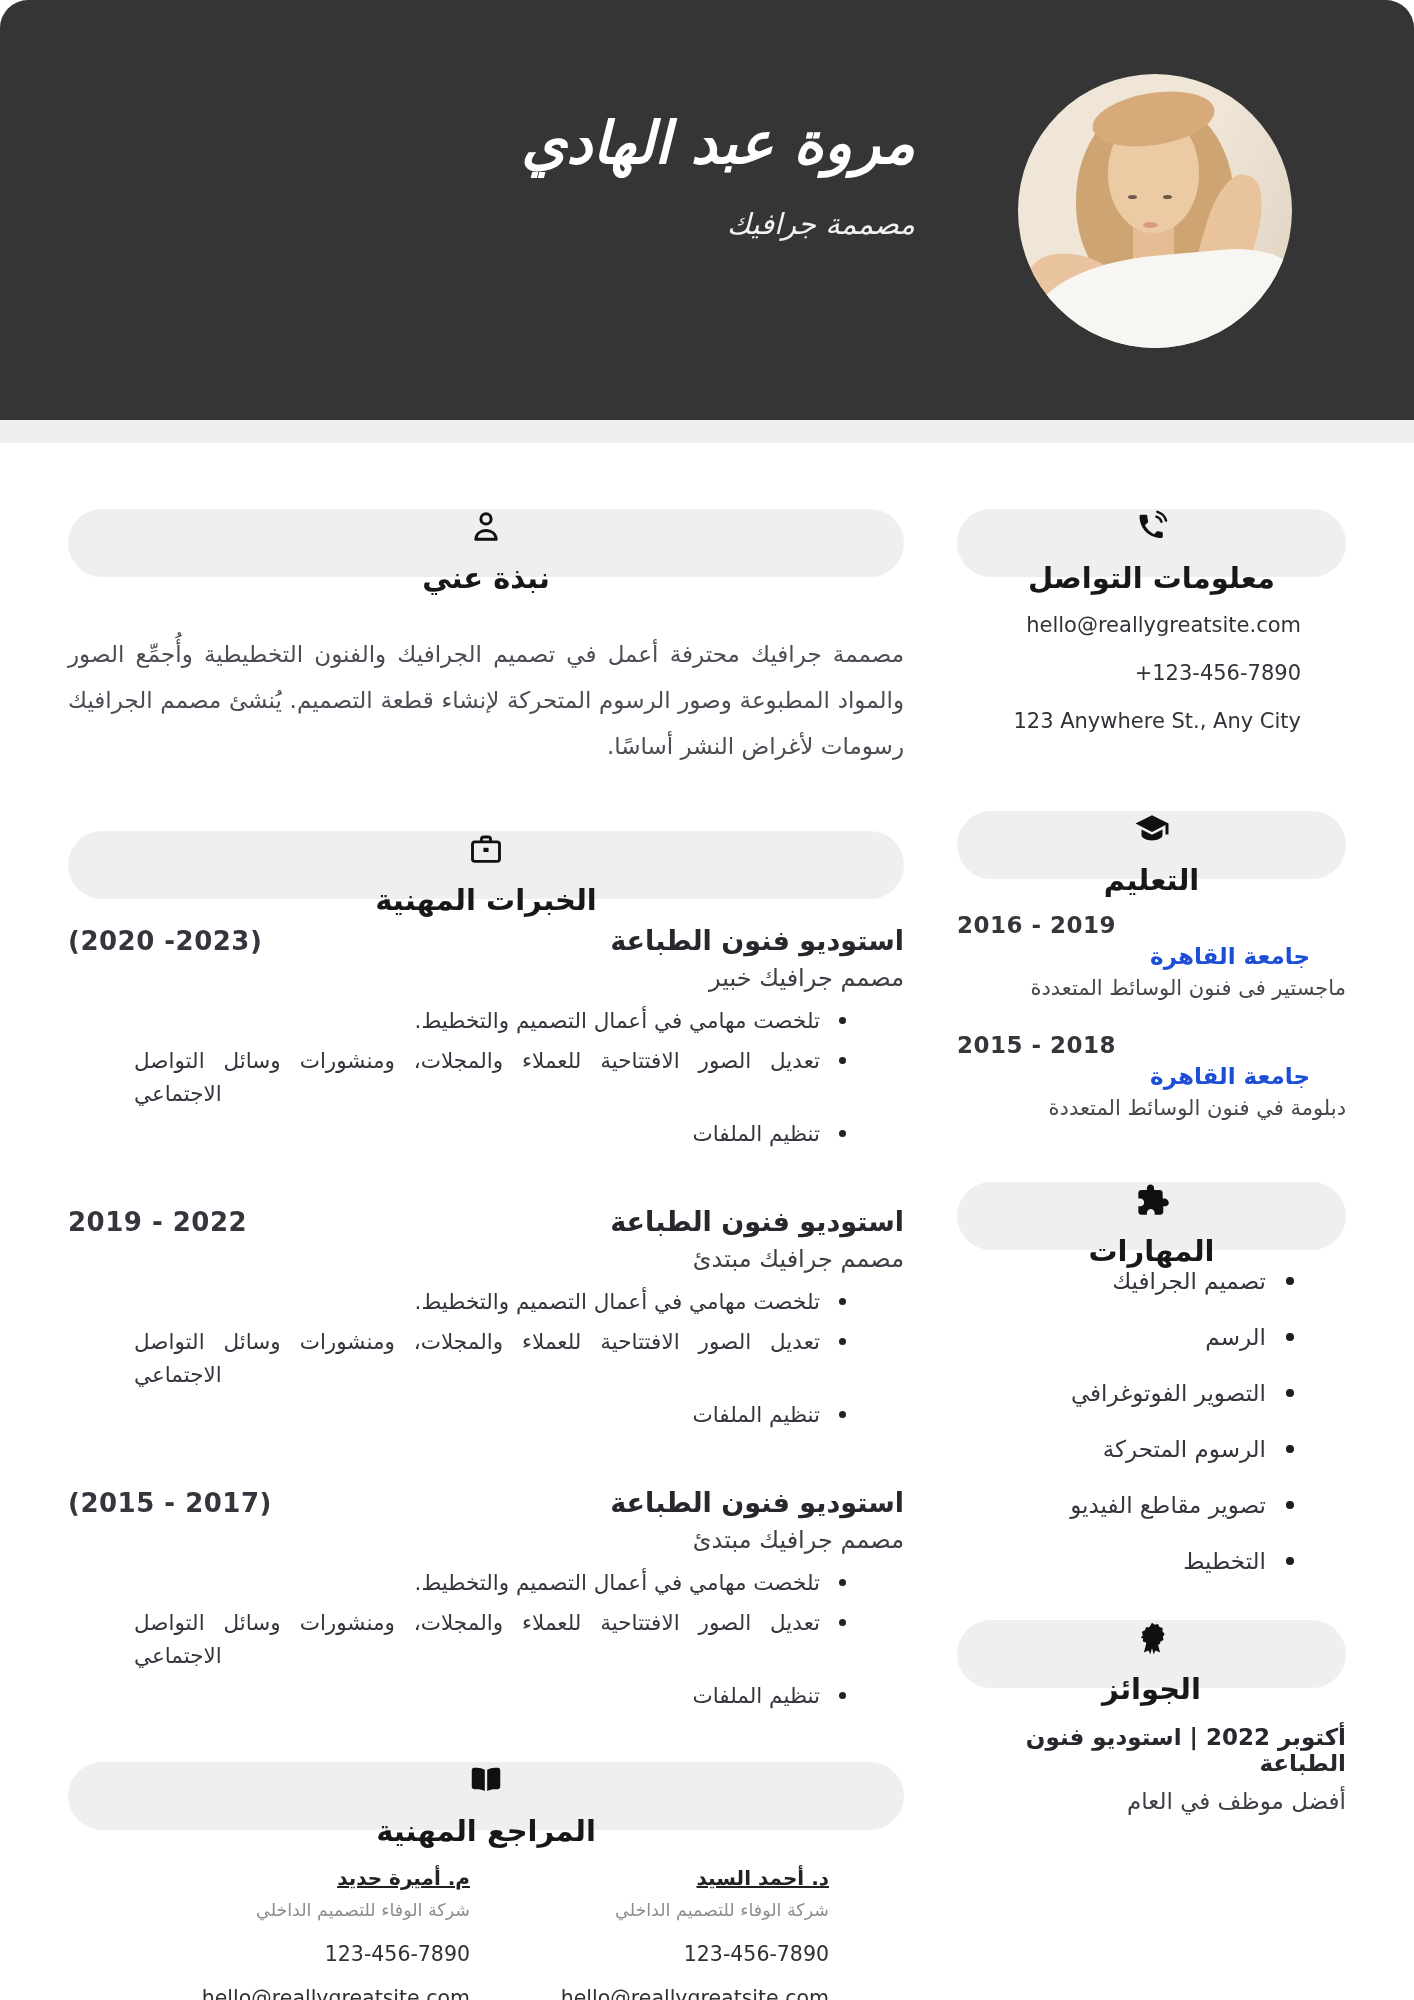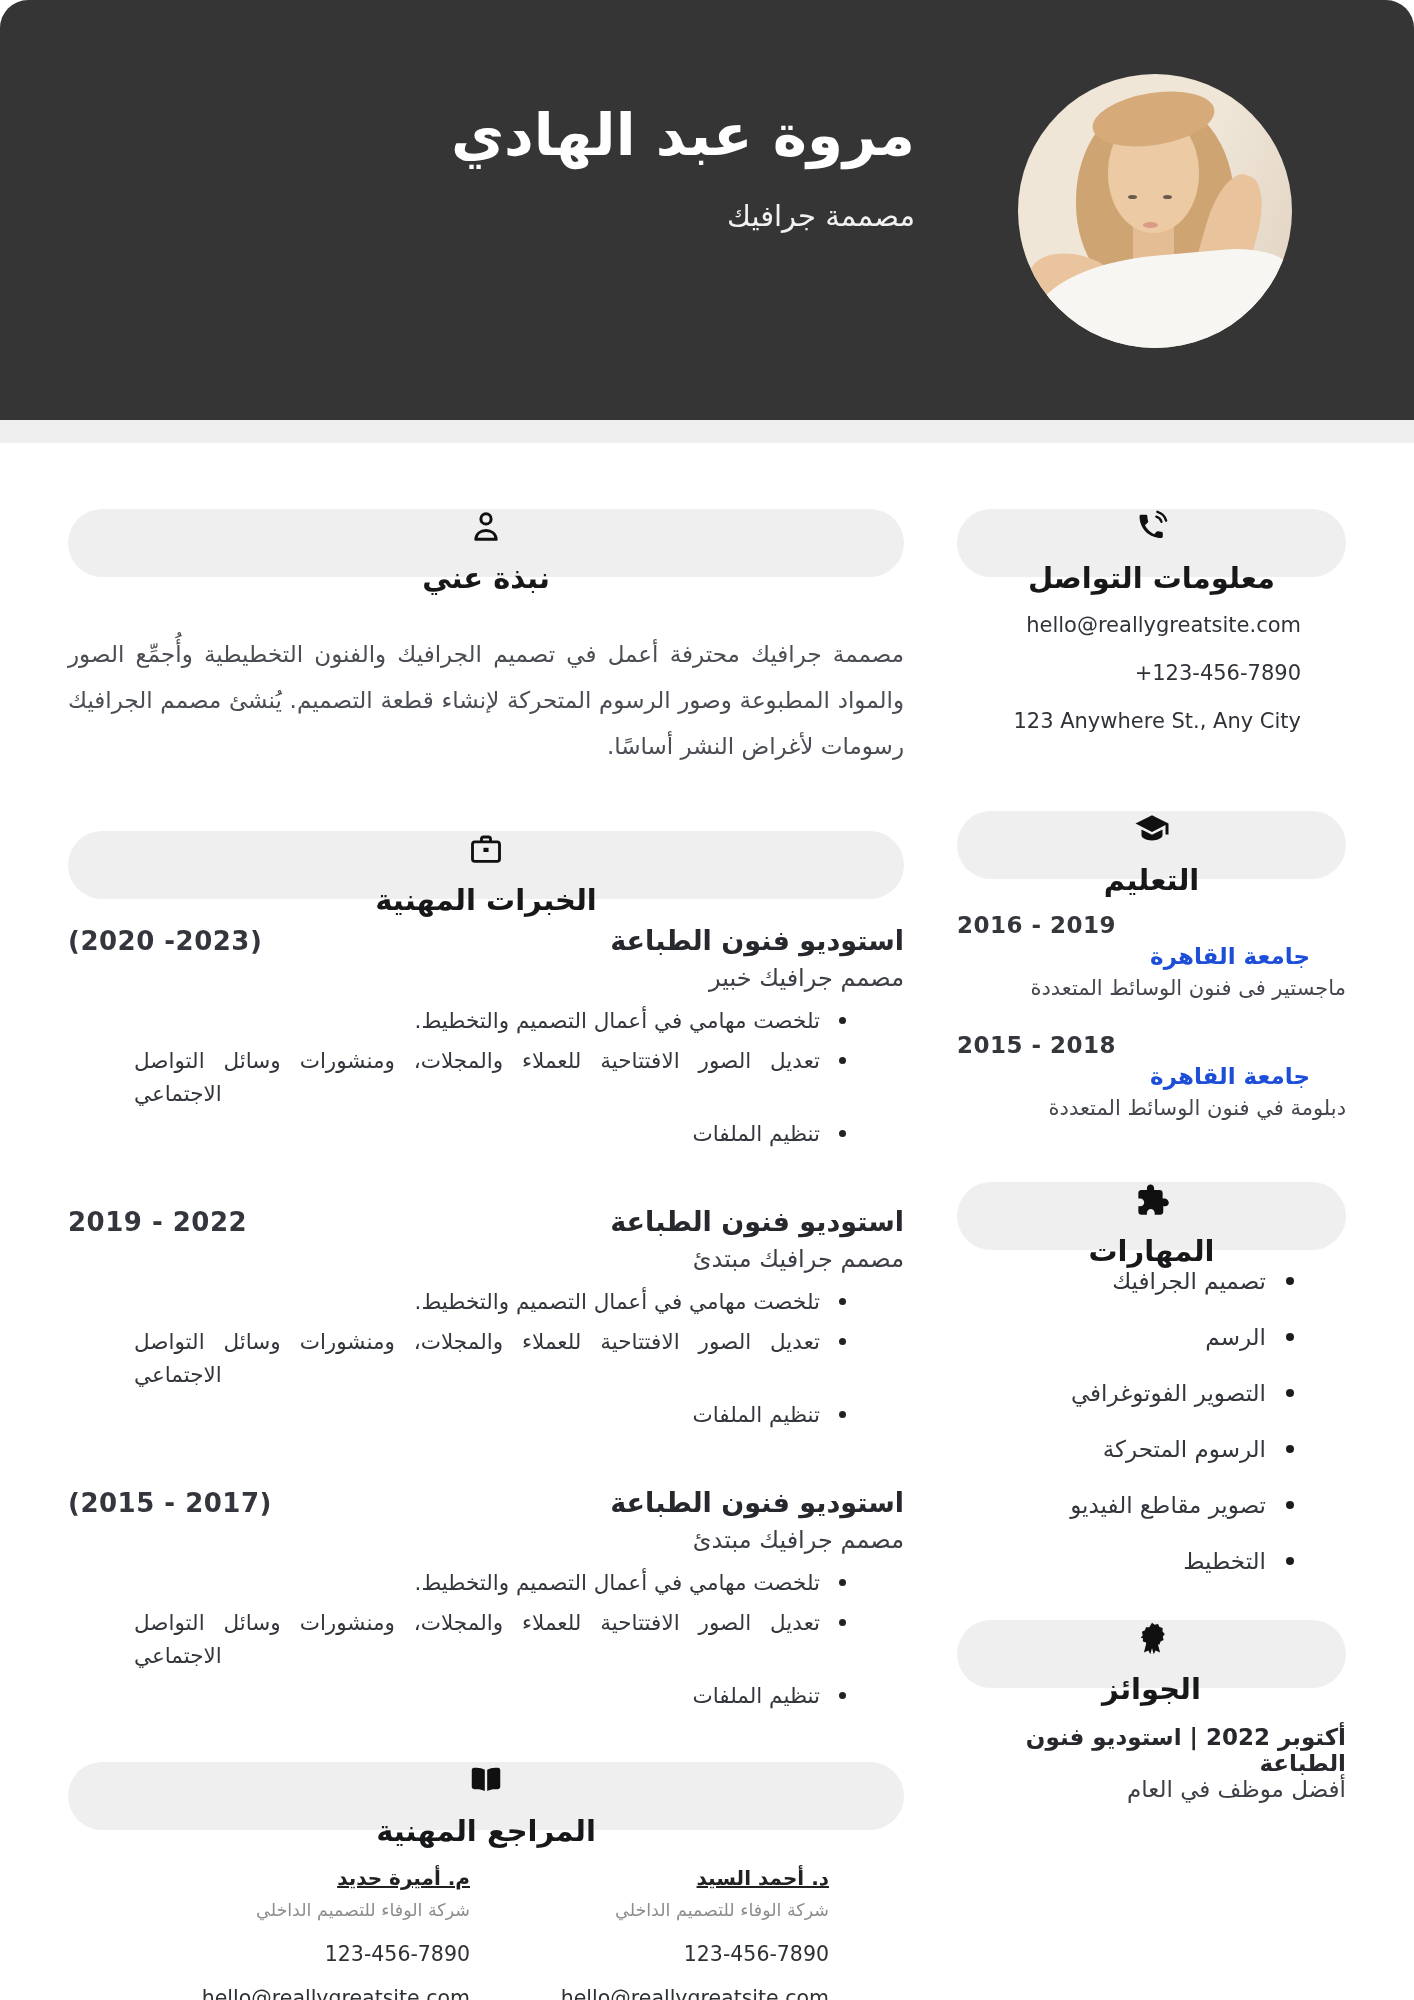--- a/index.html
+++ b/index.html
@@ -4,21 +4,21 @@
 <style>
   * { margin:0; padding:0; box-sizing:border-box; }
   html,body { background:#ffffff; }
   .page{
     width:1414px; height:2000px; position:relative; background:#fff;
     font-family:"DejaVu Sans",sans-serif; direction:rtl;
     border-radius:28px 28px 0 0; overflow:hidden;
   }
   
   .header{ height:420px; background:#353535; position:relative; }
-  .name-block{ position:absolute; right:499px; top:102px; color:#fff; }
+  .name-block{ position:absolute; right:499px; top:110px; color:#fff;font-style:italic; }
   .name{ font-size:58px; font-weight:bold; letter-spacing:1px; line-height:1.15; }
   .headline{ font-size:29px; margin-top:30px; font-weight:400; color:#f2f2f2; }
   .photo{ position:absolute; top:74px; right:122px; width:274px; height:274px;
     border-radius:50%; overflow:hidden;
     background:linear-gradient(115deg,#efe6d8 55%,#e0d1bf); }
   .p-hair{ position:absolute; left:21%; top:9%; width:58%; height:74%; background:#cfa473;
     border-radius:50% 50% 44% 48%; }
   .p-arm{ position:absolute; right:13%; top:36%; width:19%; height:46%; background:#e9c39b;
     border-radius:45% 45% 22% 22%; transform:rotate(16deg); }
   .p-neck{ position:absolute; left:42%; top:50%; width:15%; height:18%; background:#e5bd95; }
@@ -58,21 +58,21 @@
   .edu-degree{ margin-top:7px; font-size:21px; color:#44474d; }
   .sec-skills{ margin-top:62px; }
   .skills-list{ margin-top:16px; list-style:none; padding-right:80px;
     display:flex; flex-direction:column; gap:26px; }
   .skills-list li{ position:relative; font-size:23px; color:#33363c; text-align:right; line-height:30px; }
   .skills-list li::before{ content:""; position:absolute; right:-28px; top:11px;
     width:8px; height:8px; border-radius:50%; background:#1d1d1d; }
   .sec-awards{ margin-top:44px; }
   .award{ margin-top:36px; text-align:right; }
   .award-line1{ font-size:23px; font-weight:bold; color:#26282d; }
-  .award-line2{ font-size:23px; color:#3c3f45; }
+  .award-line2{ margin-top:12px; font-size:23px; color:#3c3f45; }
   
   .about-text{ margin-top:54px; font-size:23px; line-height:46px; color:#4a4d53;
     text-align:justify; }
   .sec-experience{ margin-top:62px; }
   .job{ margin-top:26px; }
   .job + .job{ margin-top:56px; }
   .job-head{ display:flex; justify-content:space-between; align-items:baseline; }
   .job-company{ font-size:27px; font-weight:bold; color:#26282d; }
   .job-dates{ font-size:26px; font-weight:bold; color:#33363c; letter-spacing:.5px;text-align:right; }
   .job-role{ margin-top:8px; font-size:24px; color:#3c3f45; }

